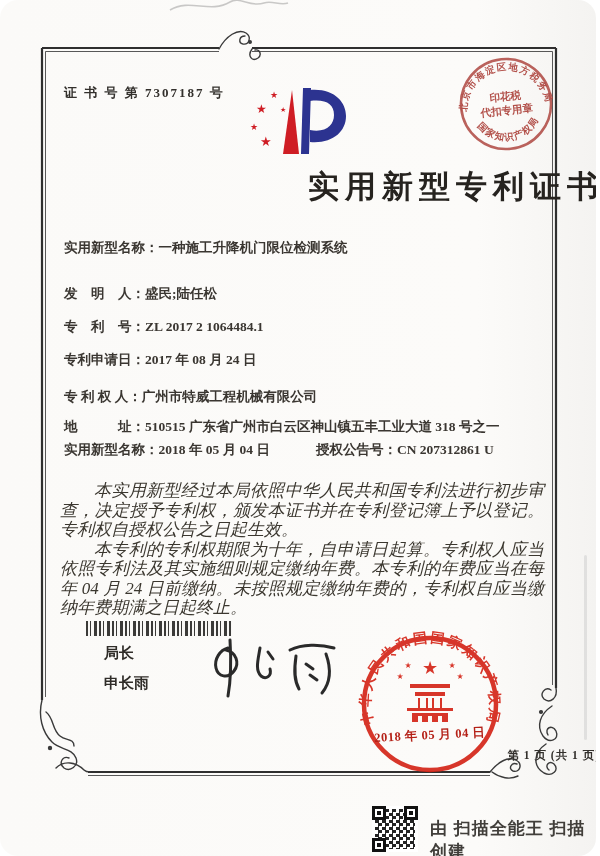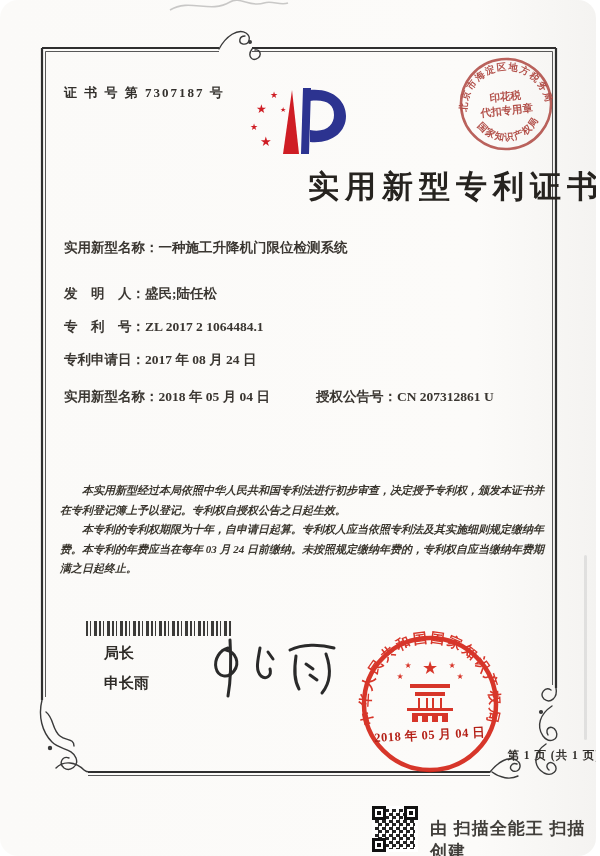--- a/index.html
+++ b/index.html
@@ -21,22 +21,22 @@
           color:#3a3631;line-height:18px;}
   .fields .row{margin:0;}
   .f-name{margin-bottom:28px!important;}
   .f-inv{margin-bottom:15px!important;}
   .f-pat{margin-bottom:15px!important;}
   .f-fil{margin-bottom:19px!important;}
   .f-pee{margin-bottom:11px!important;}
   .f-addr{margin-bottom:5px!important;line-height:19px;}
   .grant-row{display:flex;}
   .grant-a{width:252px;}
-  .paras{left:60px;top:481px;width:484px;z-index:2;font-size:11px;line-height:19.5px;
-         text-align:justify;font-style:italic;font-weight:700;color:#3b372f;}
+  .paras{left:60px;top:481px;width:484px;z-index:2;font-size:17px;line-height:19.5px;
+         text-align:justify;font-style:italic;font-weight:400;color:#3b372f;}
   .paras p{margin:0;text-indent:2em;}
   .barcode{left:86px;top:621px;width:146px;height:15px;z-index:2;opacity:.88;
     background:repeating-linear-gradient(90deg,#21201e 0 2px,#f8f7f5 2px 4px,#21201e 4px 5px,
       #f8f7f5 5px 8px,#21201e 8px 11px,#f8f7f5 11px 13px);}
   .commissioner{left:104px;top:638px;z-index:2;font-family:"Liberation Sans","DejaVu Sans",sans-serif;
     font-size:15px;font-weight:bold;color:#302d29;line-height:30px;}
   .signature{left:198px;top:634px;z-index:2;}
   .seal{left:352px;top:626px;z-index:3;opacity:.93;}
   .page-indicator{left:0;width:600px;top:748px;text-align:right;font-size:11.5px;
     font-weight:bold;letter-spacing:1px;z-index:2;}
@@ -139,33 +139,39 @@
     </div>
     <div class="row f-inv">
       <span>发　明　人：</span><span>盛民;陆任松</span>
     </div>
     <div class="row f-pat">
       <span>专　利　号：</span><span>ZL 2017 2 1064484.1</span>
     </div>
     <div class="row f-fil">
       <span>专利申请日：</span><span>2017 年 08 月 24 日</span>
     </div>
+    <div class="row f-pee">
+      <span>专 利 权 人：</span><span>广州市特威工程机械有限公司</span>
+    </div>
+    <div class="row f-addr">
+      <span>地　　　址：</span><span>510515 广东省广州市白云区神山镇五丰工业大道 318 号之一</span>
+    </div>
     <div class="row grant-row">
       <div class="grant-a">
         <span>实用新型名称：</span><span>2018 年 05 月 04 日</span>
       </div>
       <div>
         <span>授权公告号：</span><span>CN 207312861 U</span>
       </div>
     </div>
   </div>
 
   <div class="abs paras">
     <p>本实用新型经过本局依照中华人民共和国专利法进行初步审查，决定授予专利权，颁发本证书并在专利登记簿上予以登记。专利权自授权公告之日起生效。</p>
-    <p>本专利的专利权期限为十年，自申请日起算。专利权人应当依照专利法及其实施细则规定缴纳年费。本专利的年费应当在每年 03 月 24 日前缴纳。未按照规定缴纳年费的，专利权自应当缴纳年费期满之日起终止。</p>
+    <p>本专利的专利权期限为十年，自申请日起算。专利权人应当依照专利法及其实施细则规定缴纳年费。本专利的年费应当在每年 04 月 24 日前缴纳。未按照规定缴纳年费的，专利权自应当缴纳年费期满之日起终止。</p>
   </div>
 
   <div class="abs barcode"></div>
 
   <div class="abs commissioner">
     <div>局长</div>
     <div>申长雨</div>
   </div>
 
   <svg class="abs signature" width="152" height="74" viewBox="0 0 152 74">

